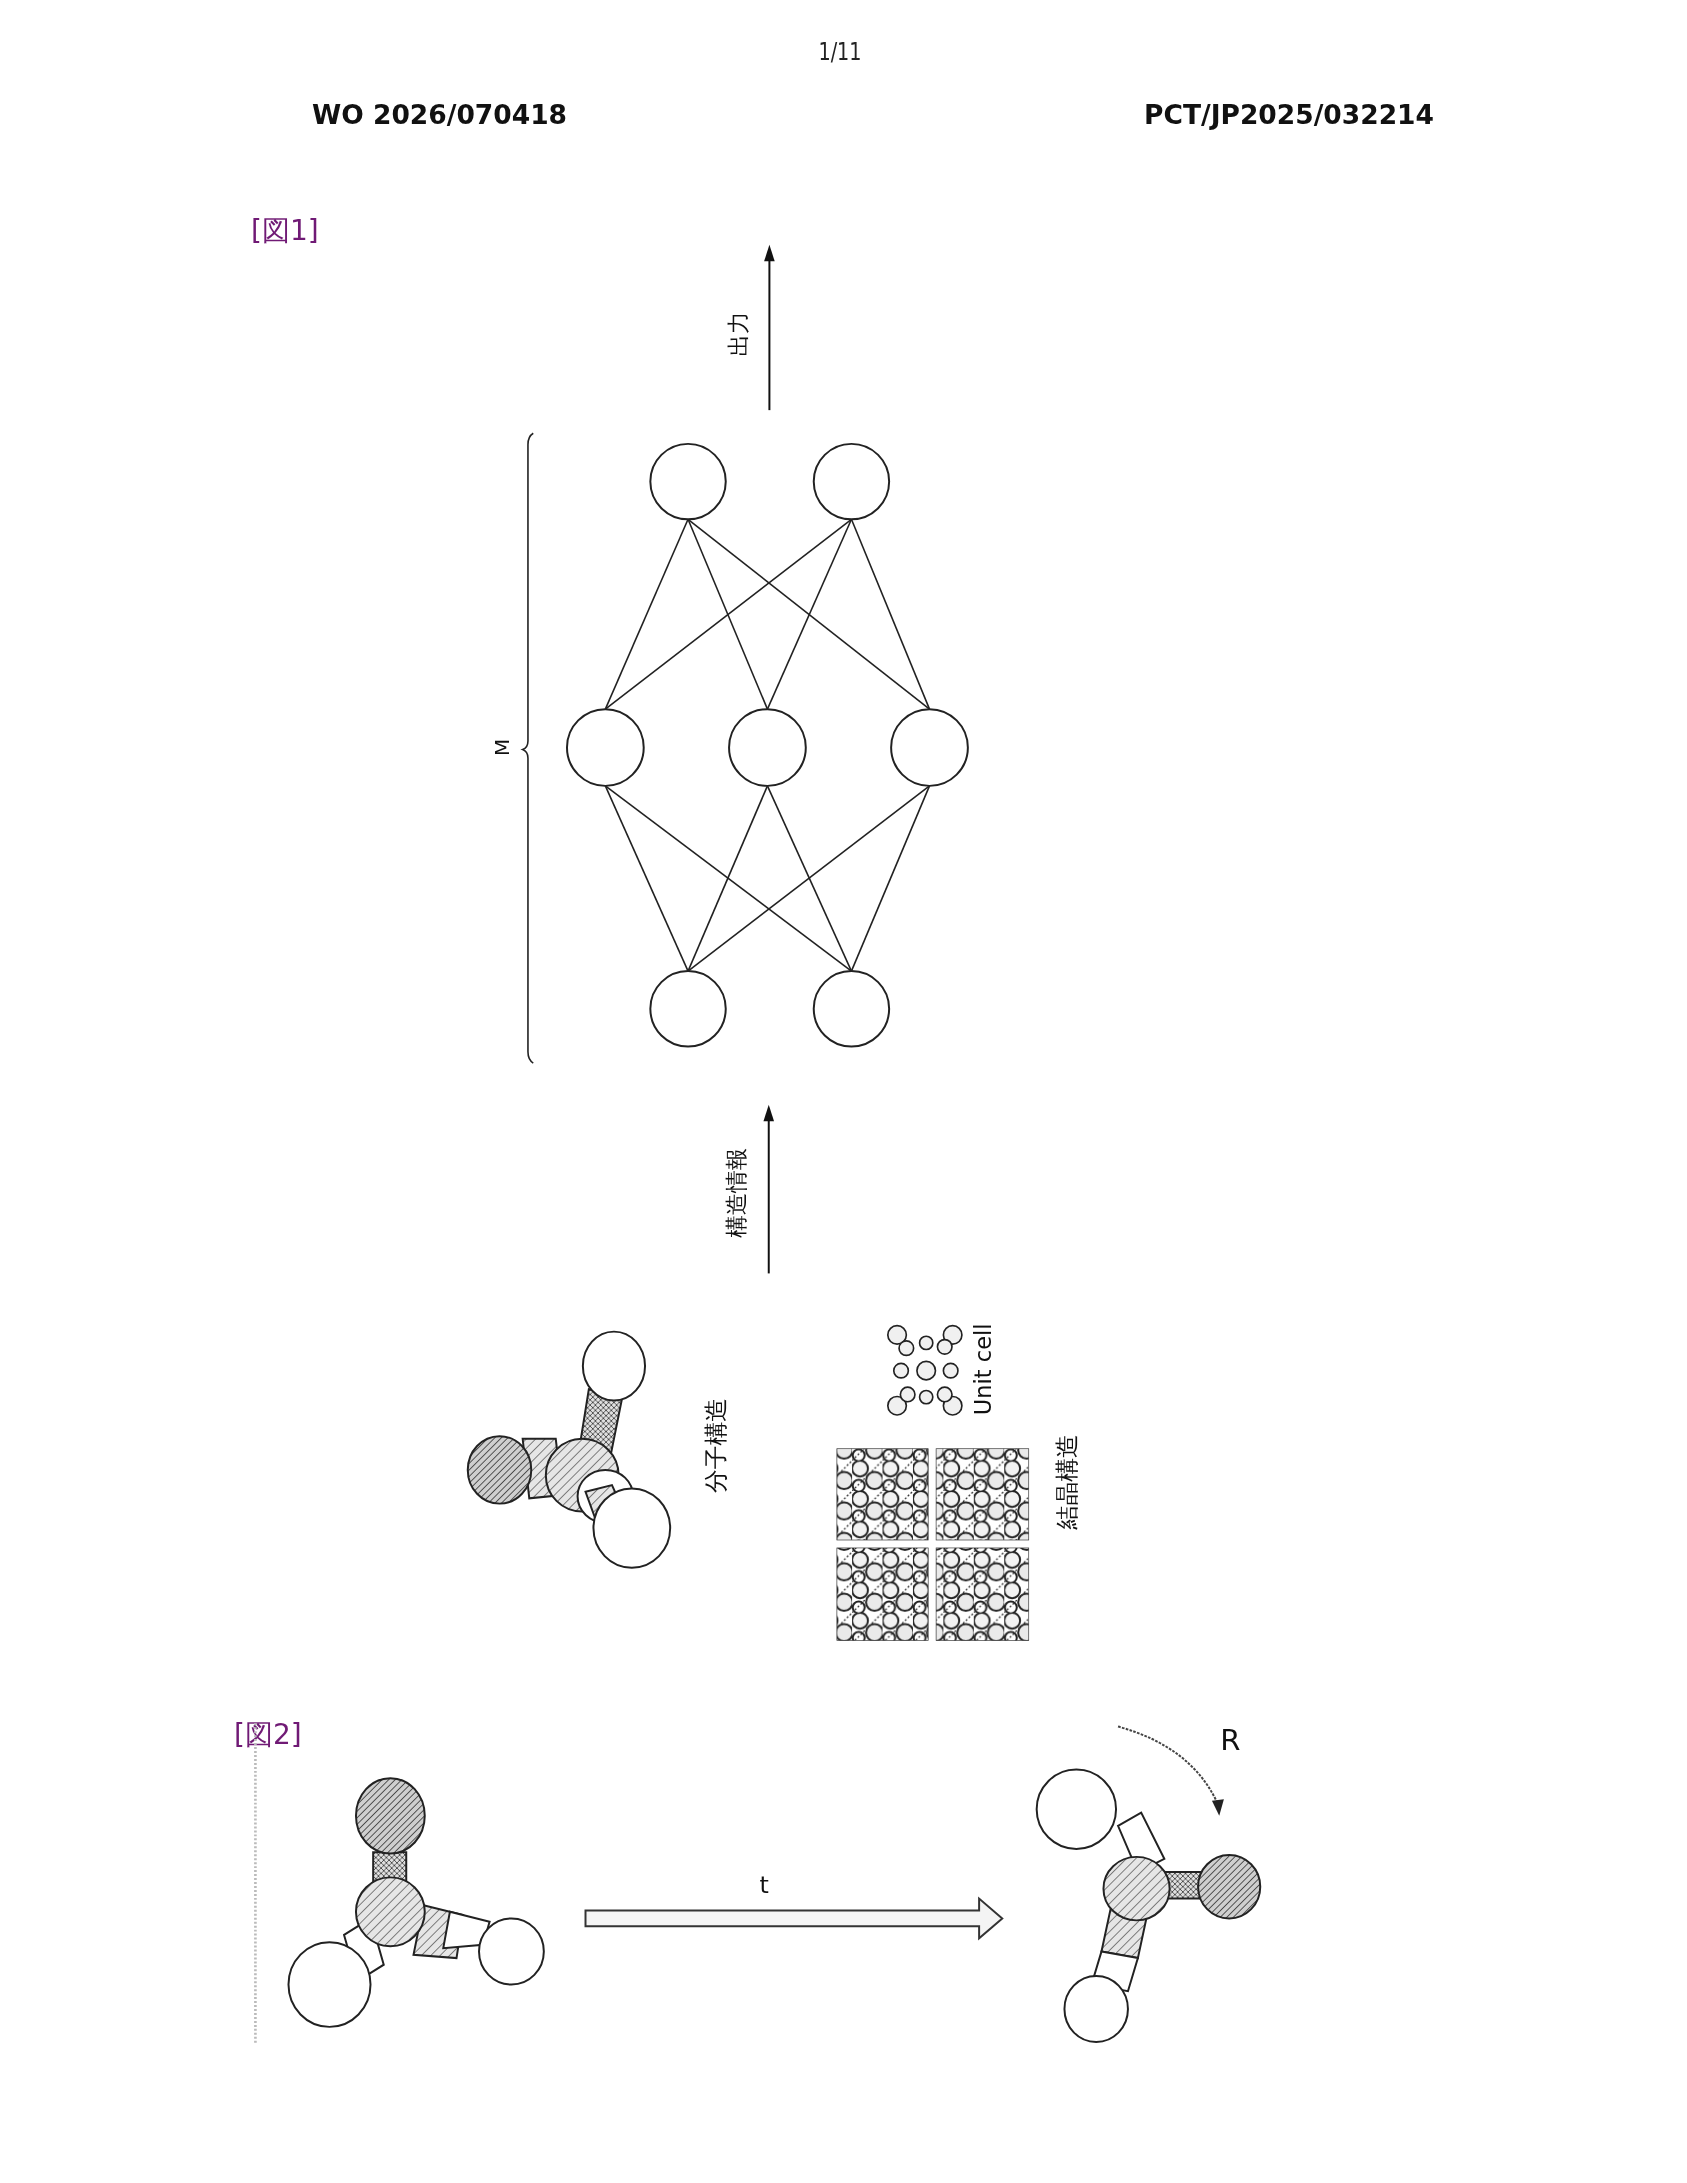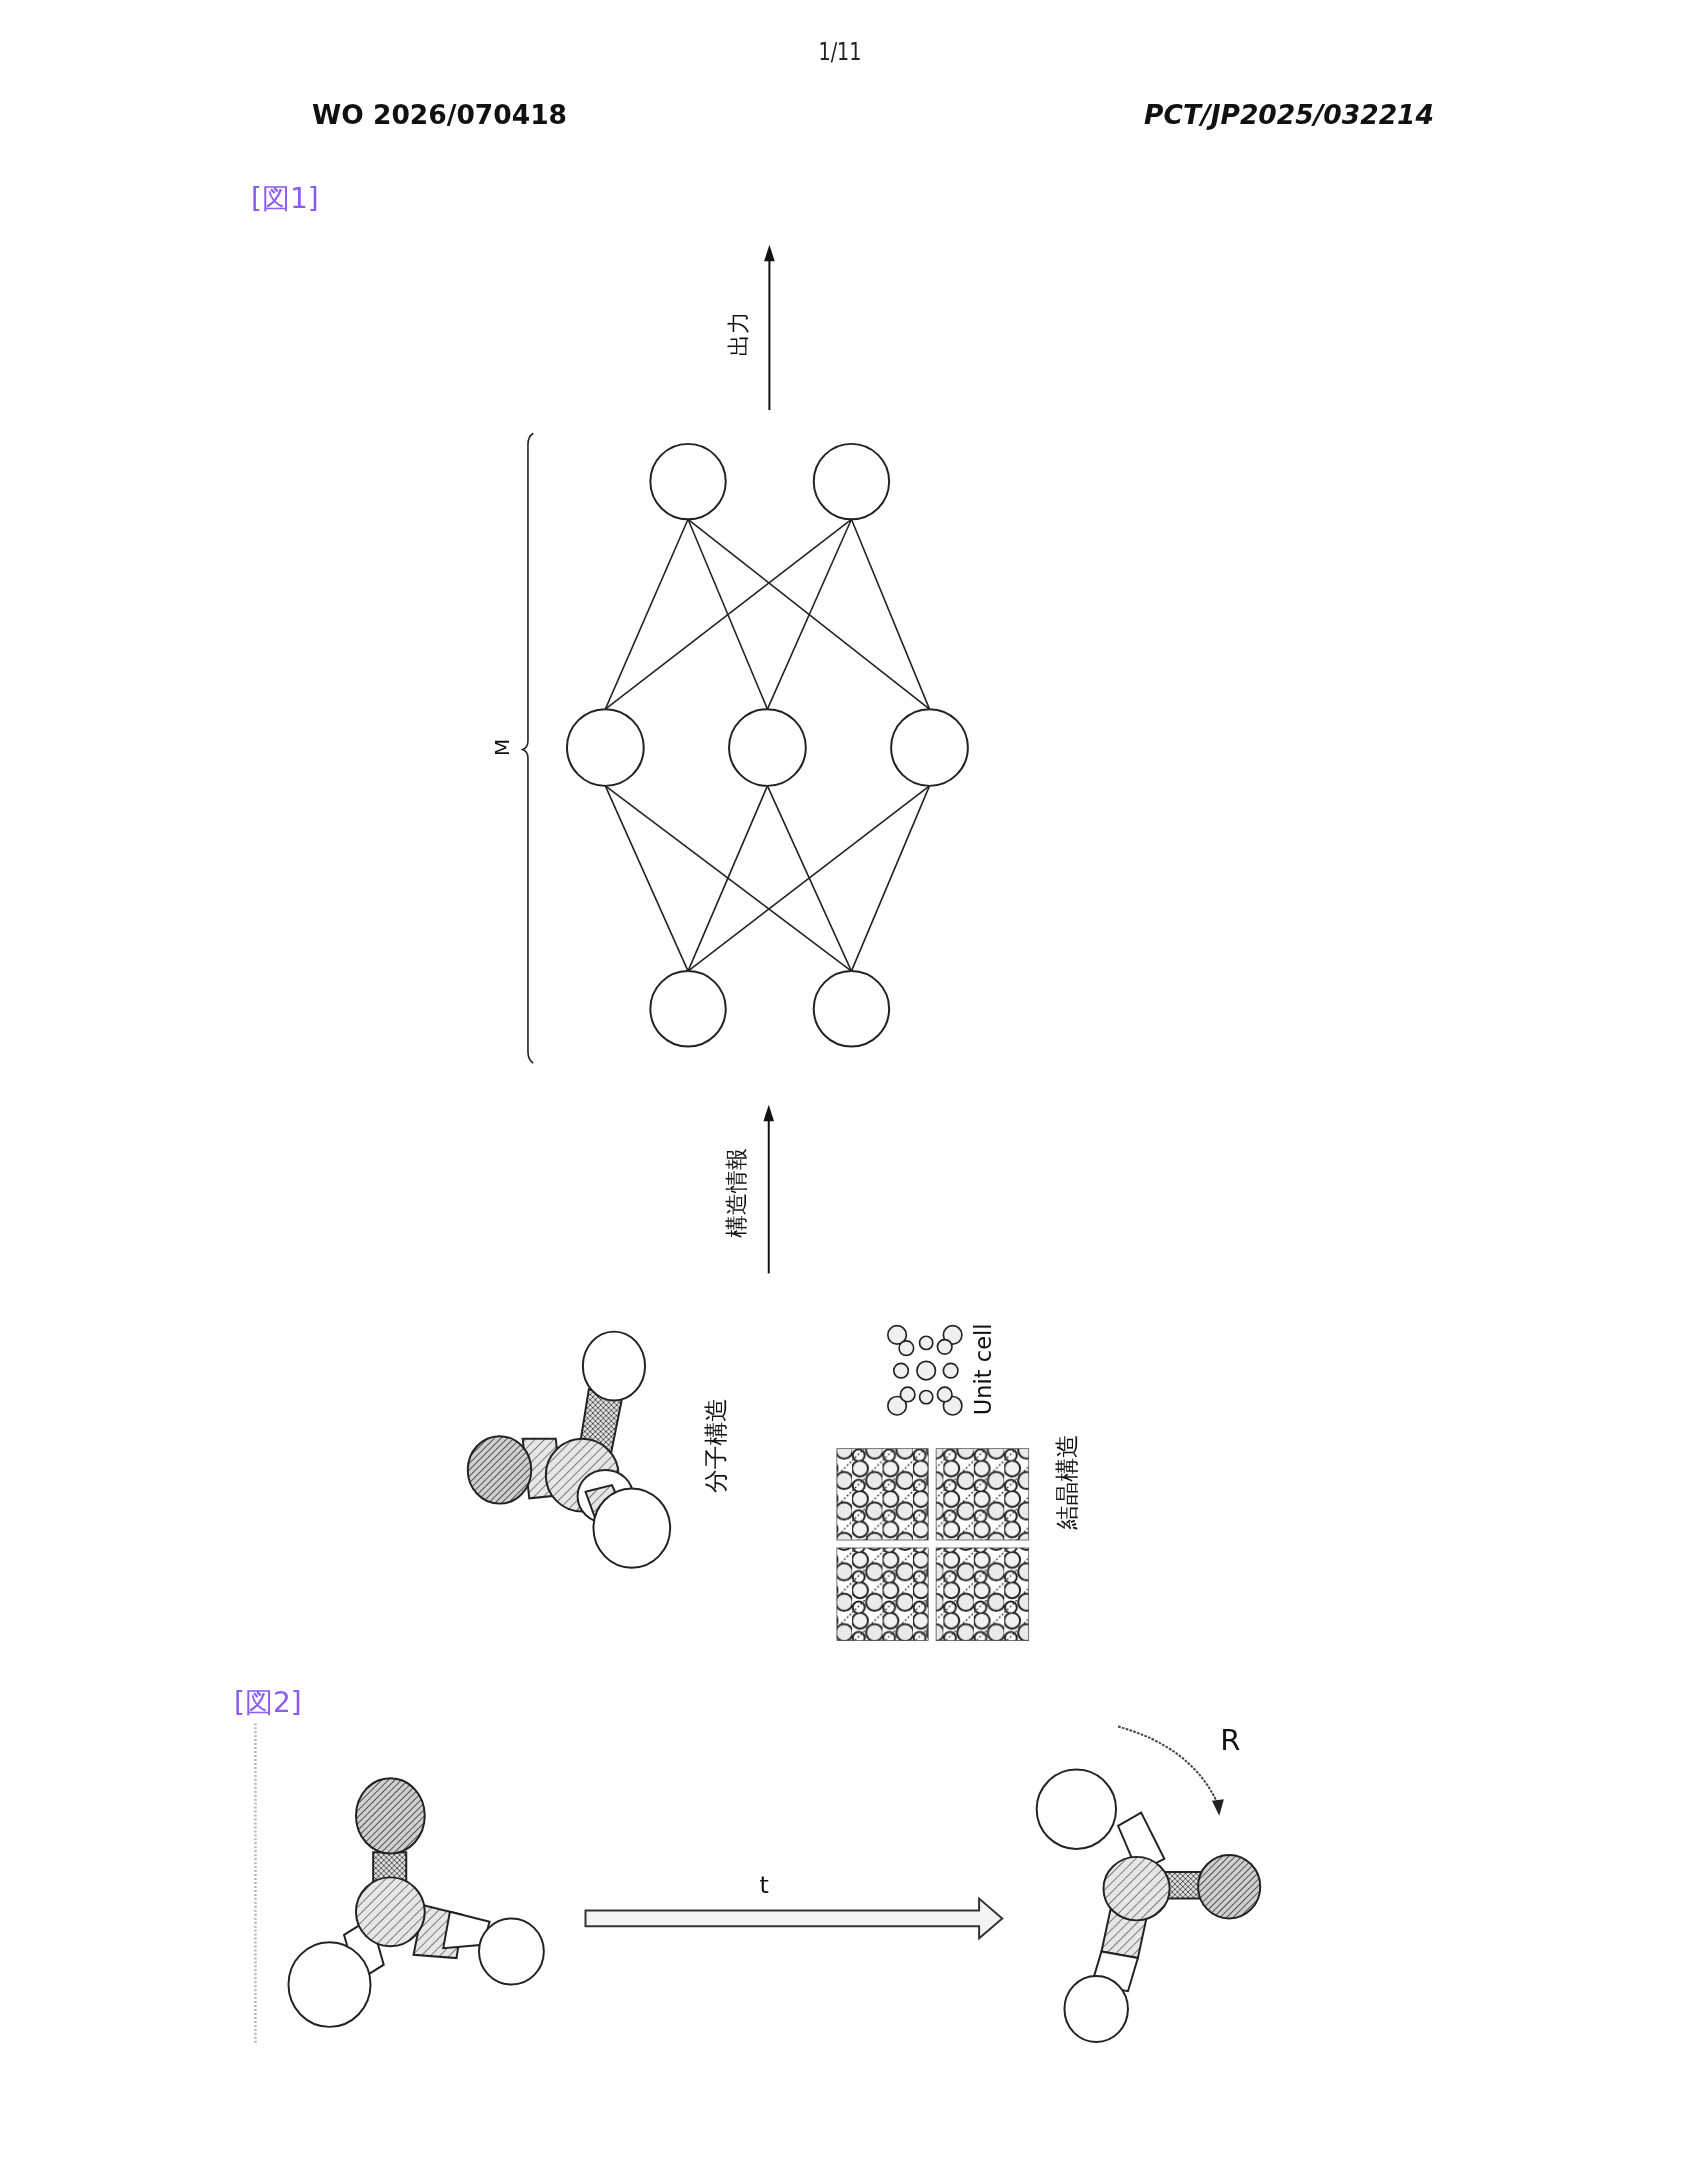--- a/index.html
+++ b/index.html
@@ -2,22 +2,22 @@
 <html style="font-size:10.6px"><head>
 <meta charset="utf-8">
 <style>
   html, body { margin: 0; padding: 0; background: #ffffff; }
   body { width: 1687px; height: 2183px; position: relative; overflow: hidden;
          font-family: "DejaVu Sans", sans-serif; color: #111; }
   .abs { position: absolute; }
   .pagenum { left: 774px; top: 38px; width: 132px; text-align: center; font-size: 24px; color: #222; transform: scaleX(0.8); }
   .hdr { top: 99px; font-size: 26.5px; font-weight: bold; letter-spacing: 0px; transform-origin: left center; }
   .hdr-left { left: 312px; }
-  .hdr-right { right: 253px; text-align: right; transform-origin: right center; font-style: italic; }
-  .figlabel { font-size: 28px; color: #8b5cf6; }
+  .hdr-right { right: 253px; text-align: right; transform-origin: right center; }
+  .figlabel { font-size: 28px; color: #701a75; margin-top: 32px; }
   svg.fig { position: absolute; left: 0; top: 0; }
   svg text { font-family: "DejaVu Sans", sans-serif; fill: #111; }
 </style>
 </head>
 <body>
 
 <div class="abs pagenum">1/11</div>
 <div class="abs hdr hdr-left">WO 2026/070418</div>
 <div class="abs hdr hdr-right">PCT/JP2025/032214</div>
 

